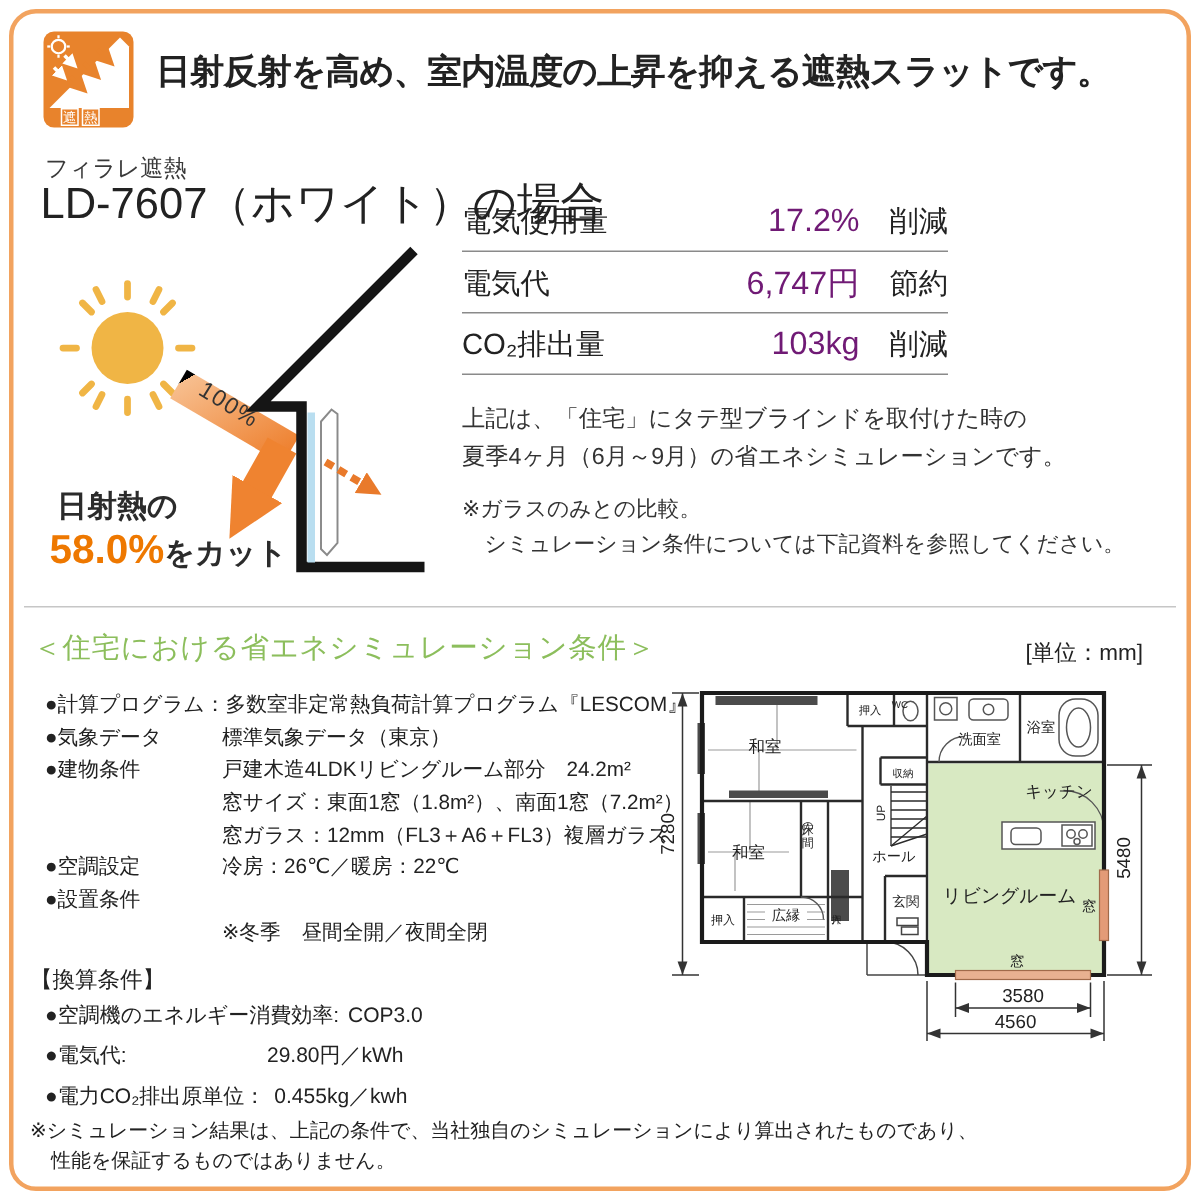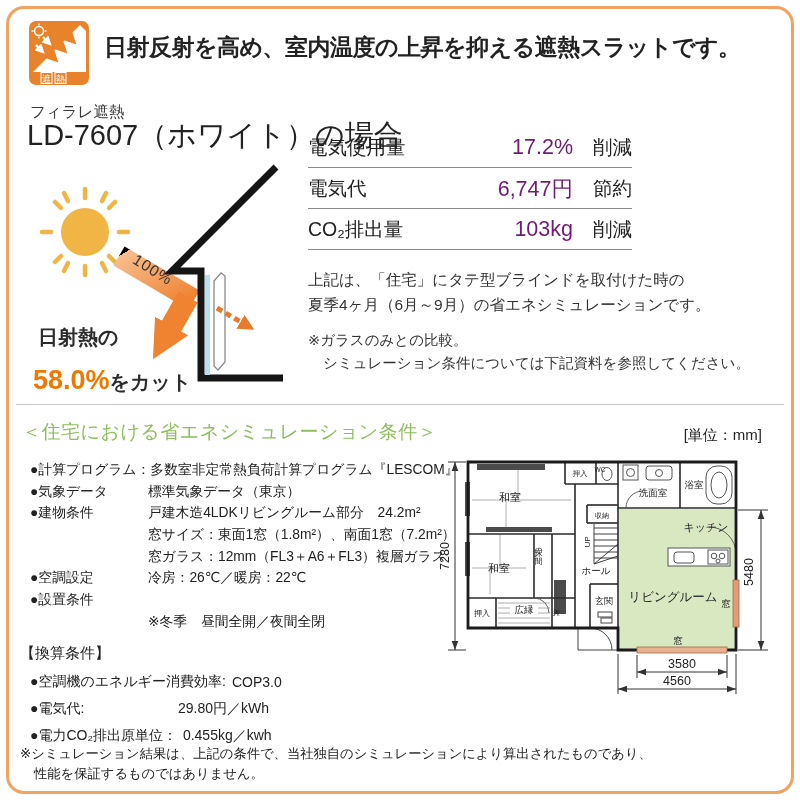--- a/index.html
+++ b/index.html
@@ -16,21 +16,21 @@
   
   .title { left:104px; top:32px; font-size:23px; font-weight:bold; color:#222;
            letter-spacing:-0.5px; white-space:nowrap; }
 
   
   .series { left:30px; top:102px; font-size:15.5px; color:#3a3a3a; }
   .model  { left:27px; top:116px; font-size:29px; color:#222; font-weight:400; white-space:nowrap; }
 
   
   .cut1 { left:38px; top:324px; font-size:20px; font-weight:bold; color:#2b2b2b; }
-  .cut2 { left:33px; top:365px; white-space:nowrap; }
+  .cut2 { left:33px; top:351px; white-space:nowrap; }
   .cut2 .pct { font-size:27px; font-weight:bold; color:#EE7800; vertical-align:baseline; }
   .cut2 .txt { font-size:20px; font-weight:bold; color:#2b2b2b; vertical-align:baseline; }
 
   
   .savings { left:308px; top:127px; width:324px; }
   .savings .row { display:flex; align-items:center; height:41px;
                   border-bottom:1.5px solid #8a8a8a; }
   .savings .lbl { width:152px; font-size:19.5px; color:#222; }
   .savings .val { flex:1; text-align:right; font-size:21.5px; color:#701a75; }
   .savings .unit{ width:59px; text-align:right; font-size:19.5px; color:#222; }
@@ -47,21 +47,21 @@
   .cond-h { left:22px; top:419px; font-size:19px; color:#8CBE5C; font-weight:500;
             letter-spacing:0.5px; white-space:nowrap; }
   .cond { left:30px; top:459px; width:420px; }
   .cond .crow { display:flex; height:21.7px; align-items:center; font-size:13.8px; color:#222; }
   .cond .clab { flex:0 0 118px; white-space:nowrap; }
   .cond .ctxt { flex:1; white-space:nowrap; }
 
   
   .conv-h { left:20px; top:644px; font-size:15px; color:#222; }
   .conv { left:30px; top:668px; }
-  .conv .vrow { display:flex; height:27px; align-items:center; font-size:14px; color:#222; }
+  .conv .vrow { display:flex; height:27px; align-items:flex-start; font-size:14px; color:#222; }
   .conv .vlab { white-space:nowrap; }
   .conv .vrow:nth-child(2) .vlab { width:142px; }
   .conv .vval { margin-left:6px; white-space:nowrap; }
 
   
   .disc { left:20px; top:744px; font-size:13.3px; line-height:19.5px; color:#222; }
   .disc .d2 { padding-left:14px; }
 
   svg text { font-family:"Liberation Sans","DejaVu Sans",sans-serif; }
   .vtext { writing-mode:vertical-rl; }

